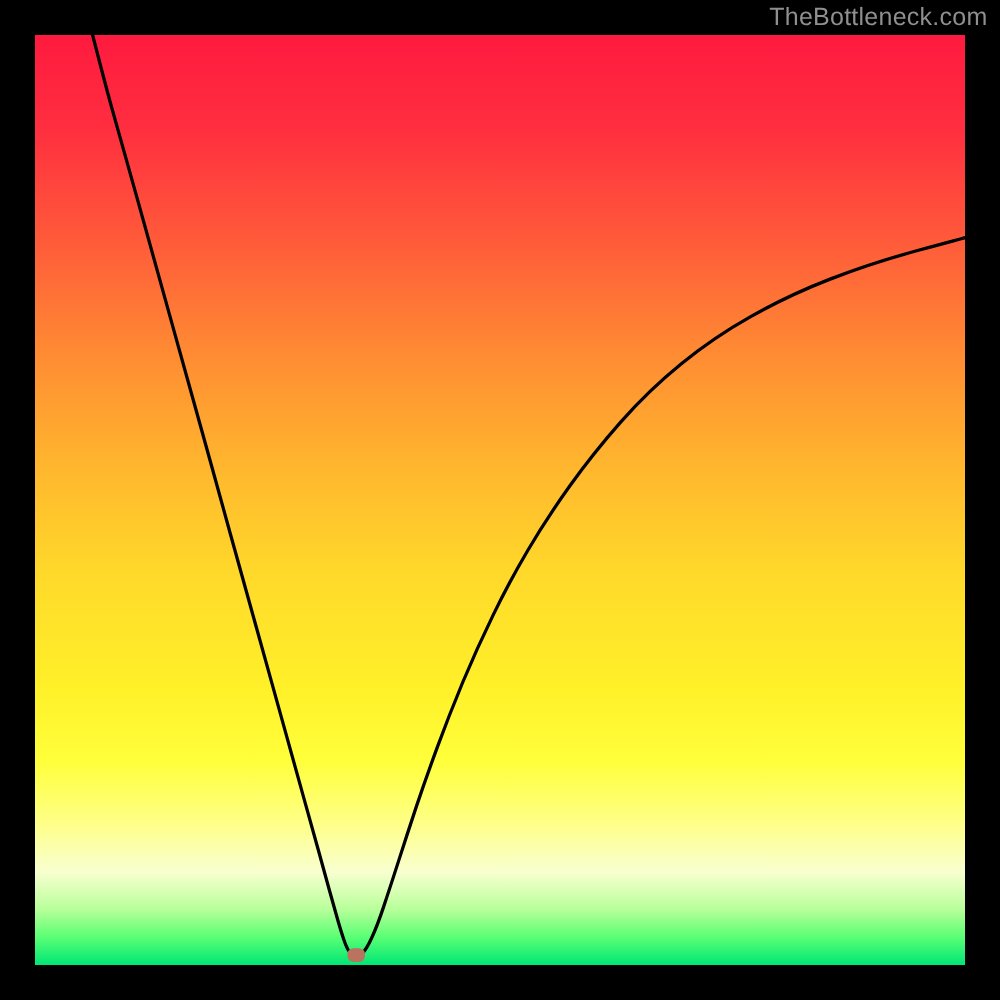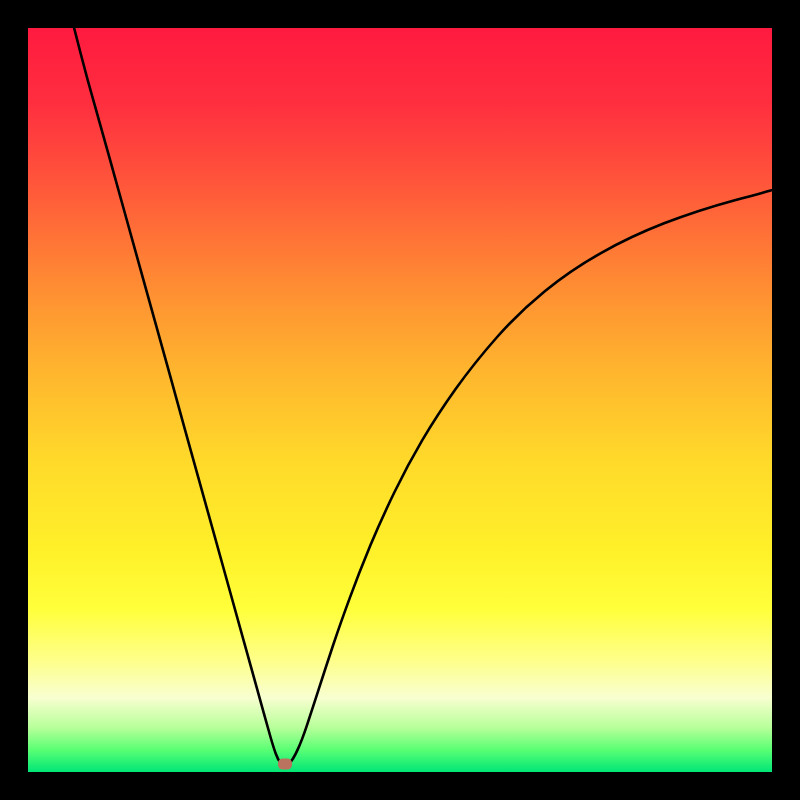--- a/index.html
+++ b/index.html
@@ -68,13 +68,14 @@
 </head>
 <body>
 
 <div class="frame">
   <div class="plot">
     <svg class="curve" viewBox="0 0 744 744" preserveAspectRatio="none">
       <path id="curve-path" d="M 46.1 0.0 Q 46.1 0.0 52.8 26.0 Q 59.5 52.1 67.0 78.1 Q 74.4 104.2 81.8 130.9 Q 89.3 157.7 96.7 184.5 Q 104.2 211.3 111.6 238.1 Q 119.0 264.9 126.5 291.6 Q 133.9 318.4 141.4 345.2 Q 148.8 372.0 156.2 398.8 Q 163.7 425.6 171.1 452.4 Q 178.6 479.1 186.0 505.9 Q 193.4 532.7 200.9 559.5 Q 208.3 586.3 215.8 613.1 Q 223.2 639.8 227.7 655.8 Q 232.1 671.8 235.8 685.2 Q 239.6 698.6 242.5 709.0 Q 245.5 719.4 247.8 725.8 Q 250.0 732.1 253.3 735.8 Q 256.7 739.5 260.8 735.8 Q 264.9 732.1 269.3 722.4 Q 273.8 712.8 279.0 697.1 Q 284.2 681.5 290.9 660.7 Q 297.6 639.8 305.0 617.5 Q 312.5 595.2 321.8 569.9 Q 331.1 544.6 342.2 517.8 Q 353.4 491.0 366.4 464.3 Q 379.4 437.5 394.3 412.2 Q 409.2 386.9 427.8 360.8 Q 446.4 334.8 468.7 309.5 Q 491.0 284.2 517.1 263.0 Q 543.1 241.8 572.9 225.1 Q 602.6 208.3 636.1 195.3 Q 669.6 182.3 706.8 172.2 T 744.0 162.2" fill="none" stroke="#000" stroke-width="2.6" stroke-linejoin="round" stroke-linecap="round"></path>
     </svg>
     <div class="marker" id="marker" style="left: 256.68px; top: 735.816px;"></div>
   </div>
+  <div class="watermark">TheBottleneck.com</div>
 </div>
 
 </body></html>

